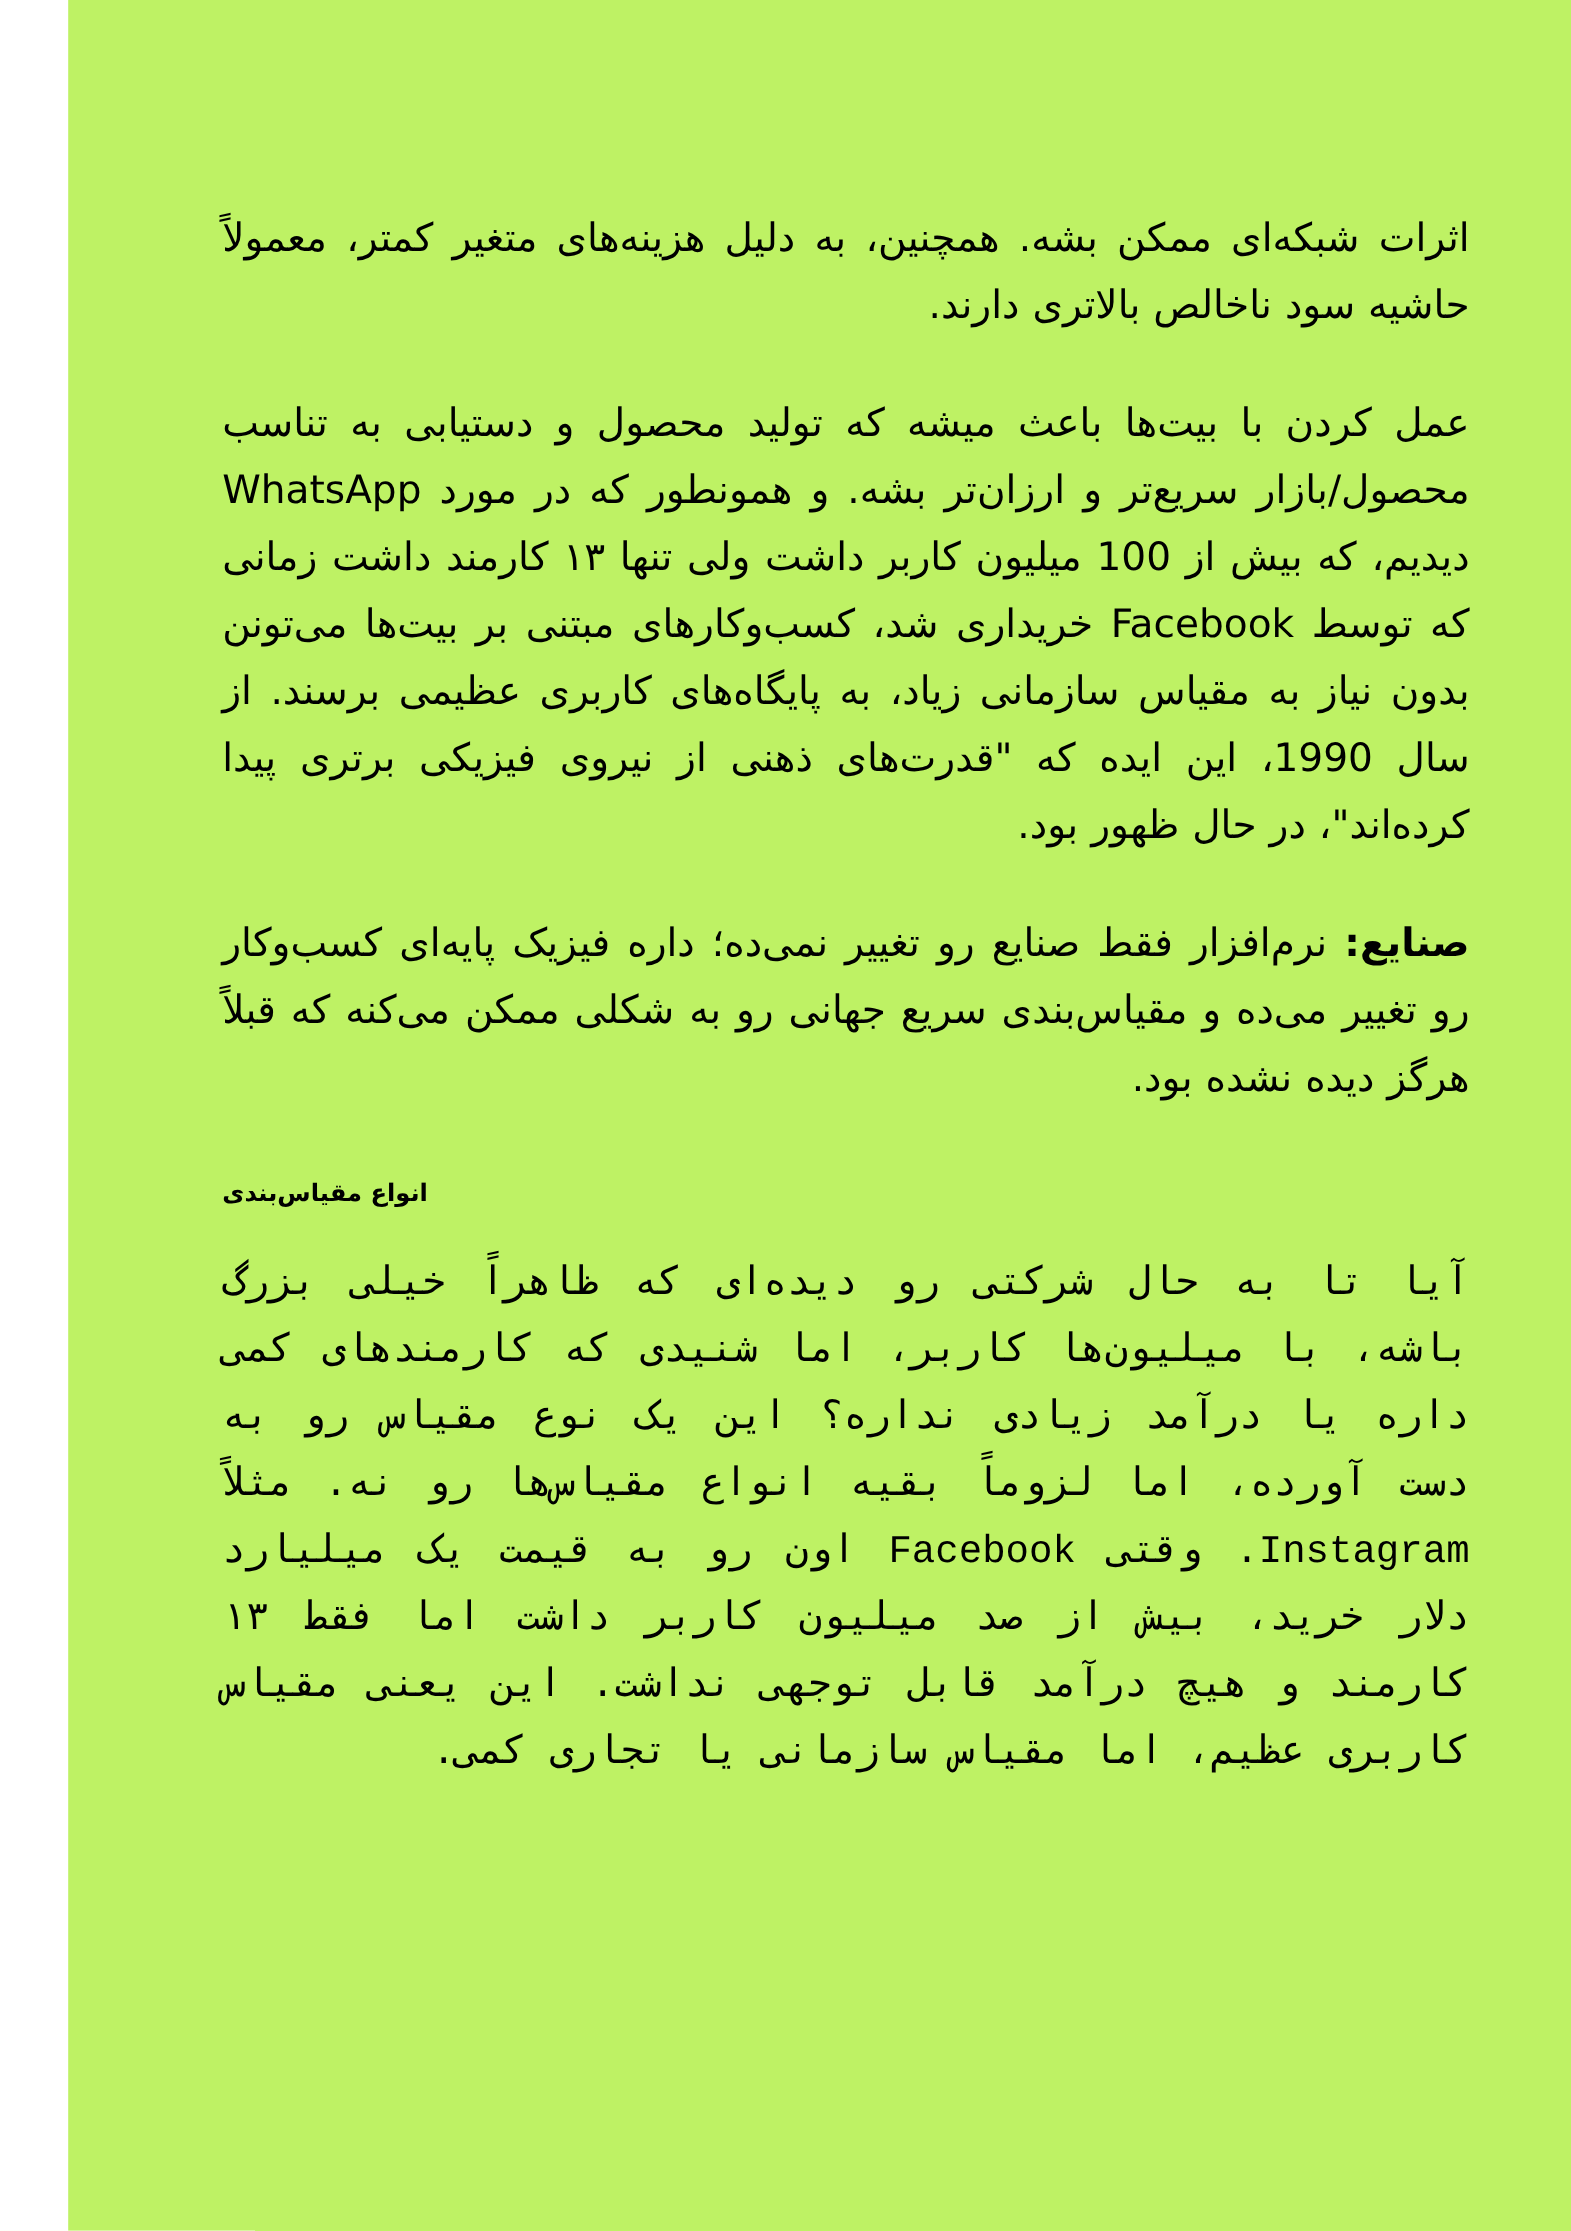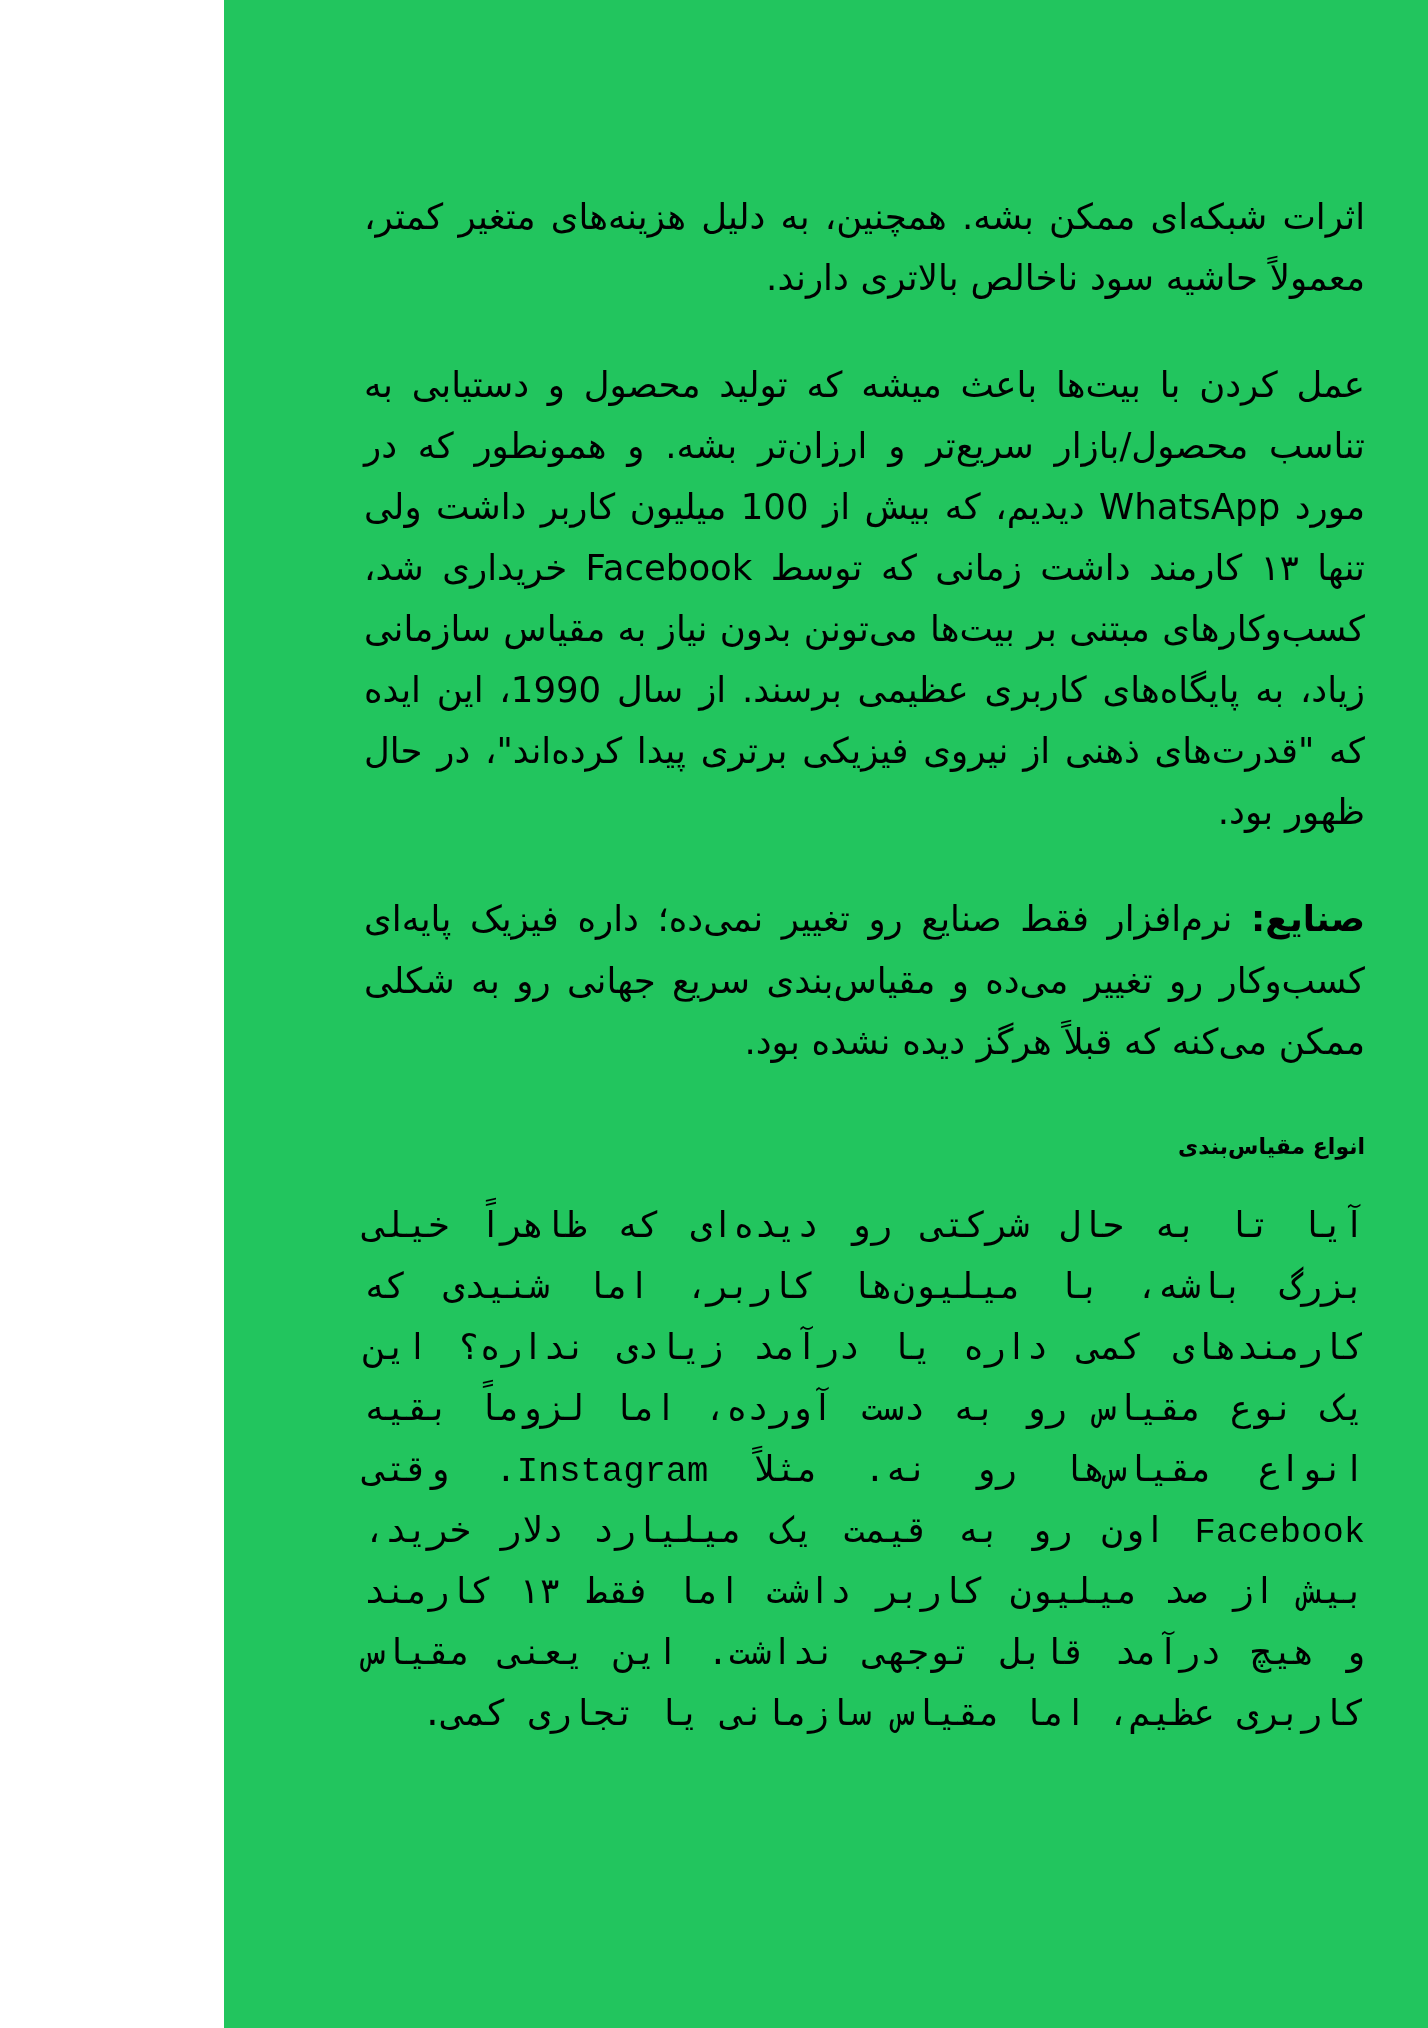--- a/index.html
+++ b/index.html
@@ -10,24 +10,24 @@
   }
   body {
     width: 1428px;
     height: 2028px;
     overflow: hidden;
     font-family: "DejaVu Sans", sans-serif;
     color: #000000;
   }
   .page {
     box-sizing: border-box;
-    width: 1204px;
+    width: 1366px;
     height: 2028px;
-    background: #22c55e;
-    padding: 186px 63px 0 140px;
+    background: #bef264;
+    padding: 186px 92px 0 140px;
     direction: rtl;
   }
   .doc-body {
     direction: rtl;
     text-align: right;
   }
   p.para {
     margin: 0 0 46px 0;
     font-size: 35.5px;
     line-height: 1.72;
@@ -43,21 +43,21 @@
     font-family: Liberation Mono, monospace;
   }
   .lead-in {
     font-weight: 700;
   }
   h3.subhead {
     margin: 58px 0 34px 0;
     font-size: 22px;
     line-height: 1.5;
     font-weight: 700;
-    text-align: right;
+    text-align: left;
     direction: rtl;
   }
 </style>
 </head>
 <body>
 
 <div class="page">
   <article class="doc-body">
 
     <p class="para">اثرات شبکه‌ای ممکن بشه. همچنین، به دلیل هزینه‌های متغیر کمتر، معمولاً حاشیه سود ناخالص بالاتری دارند.</p>

